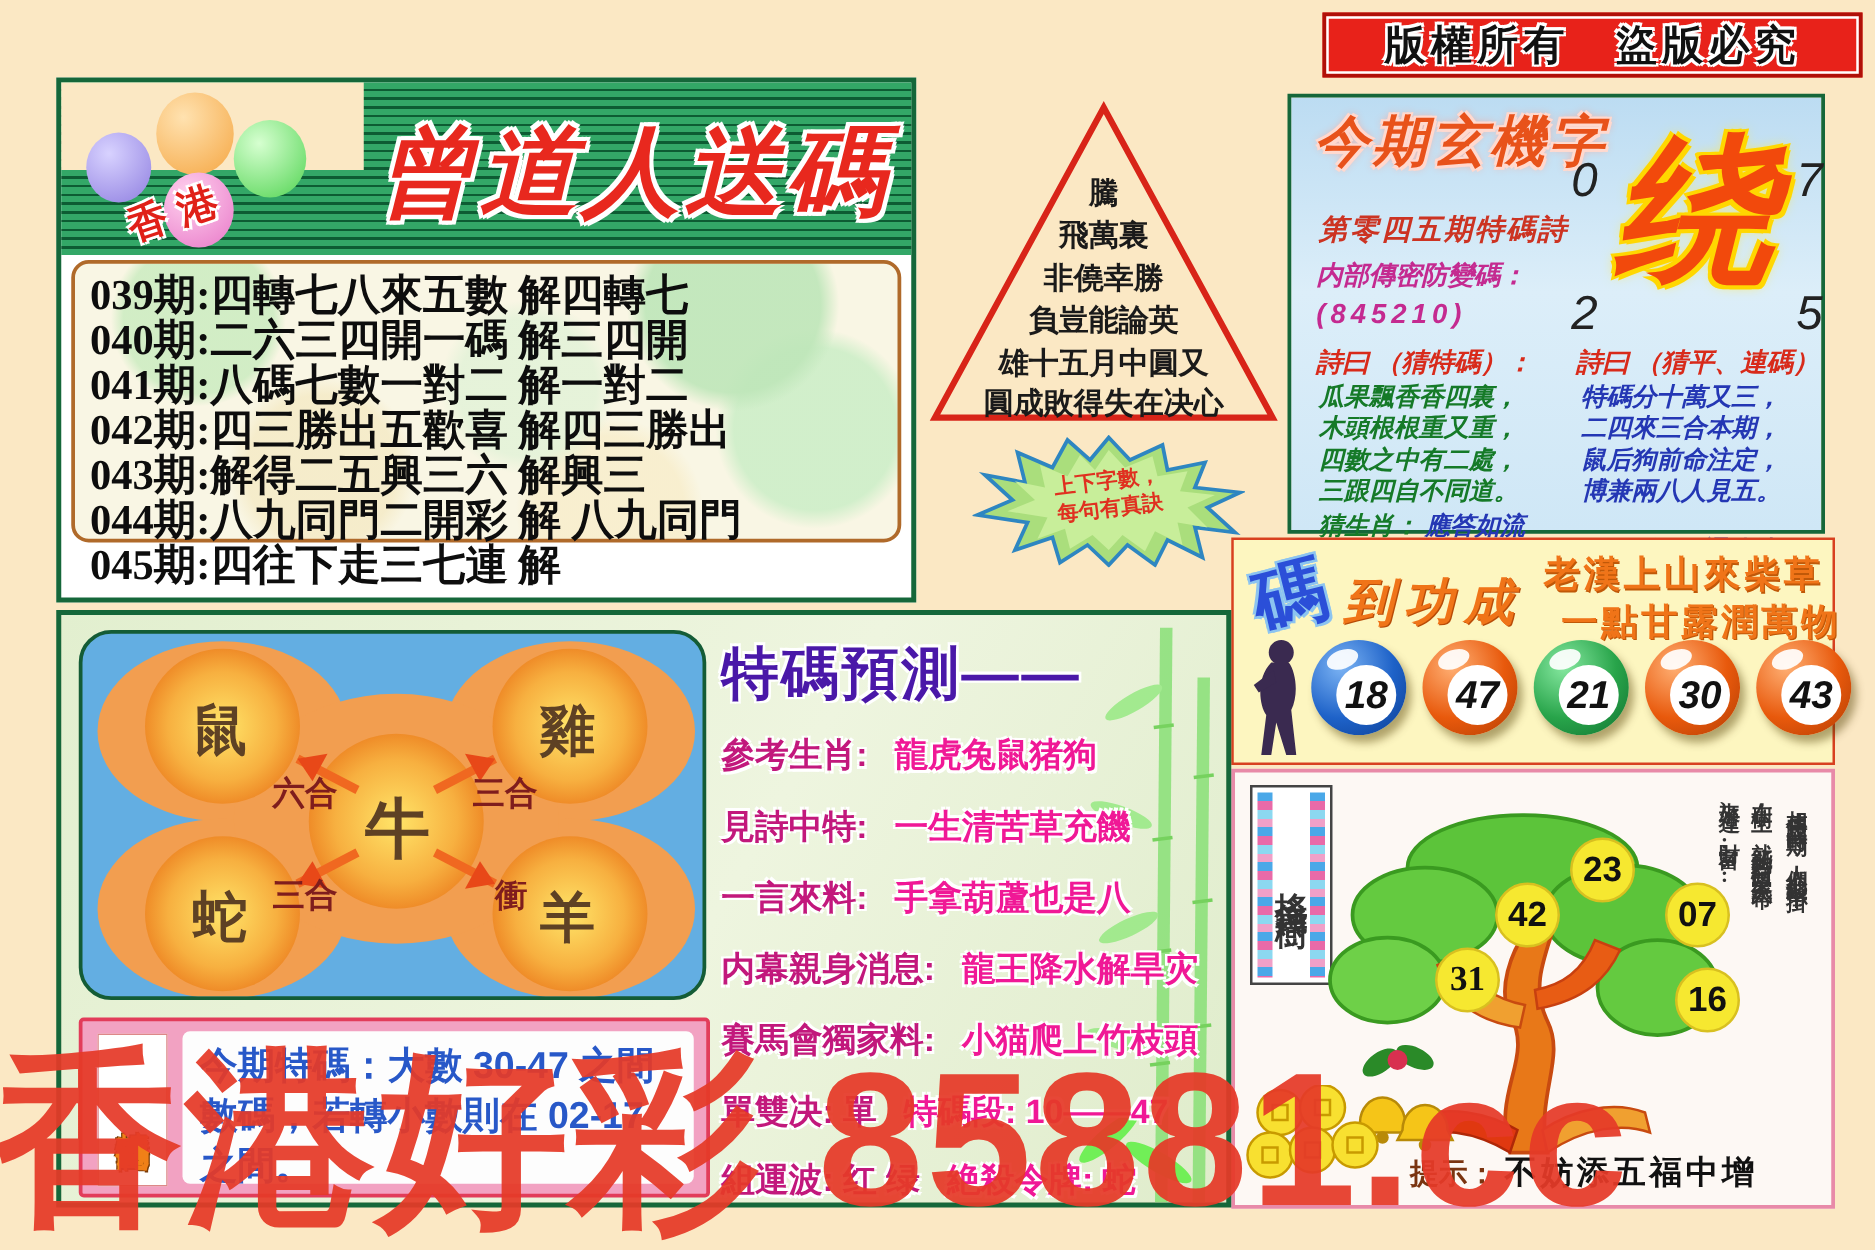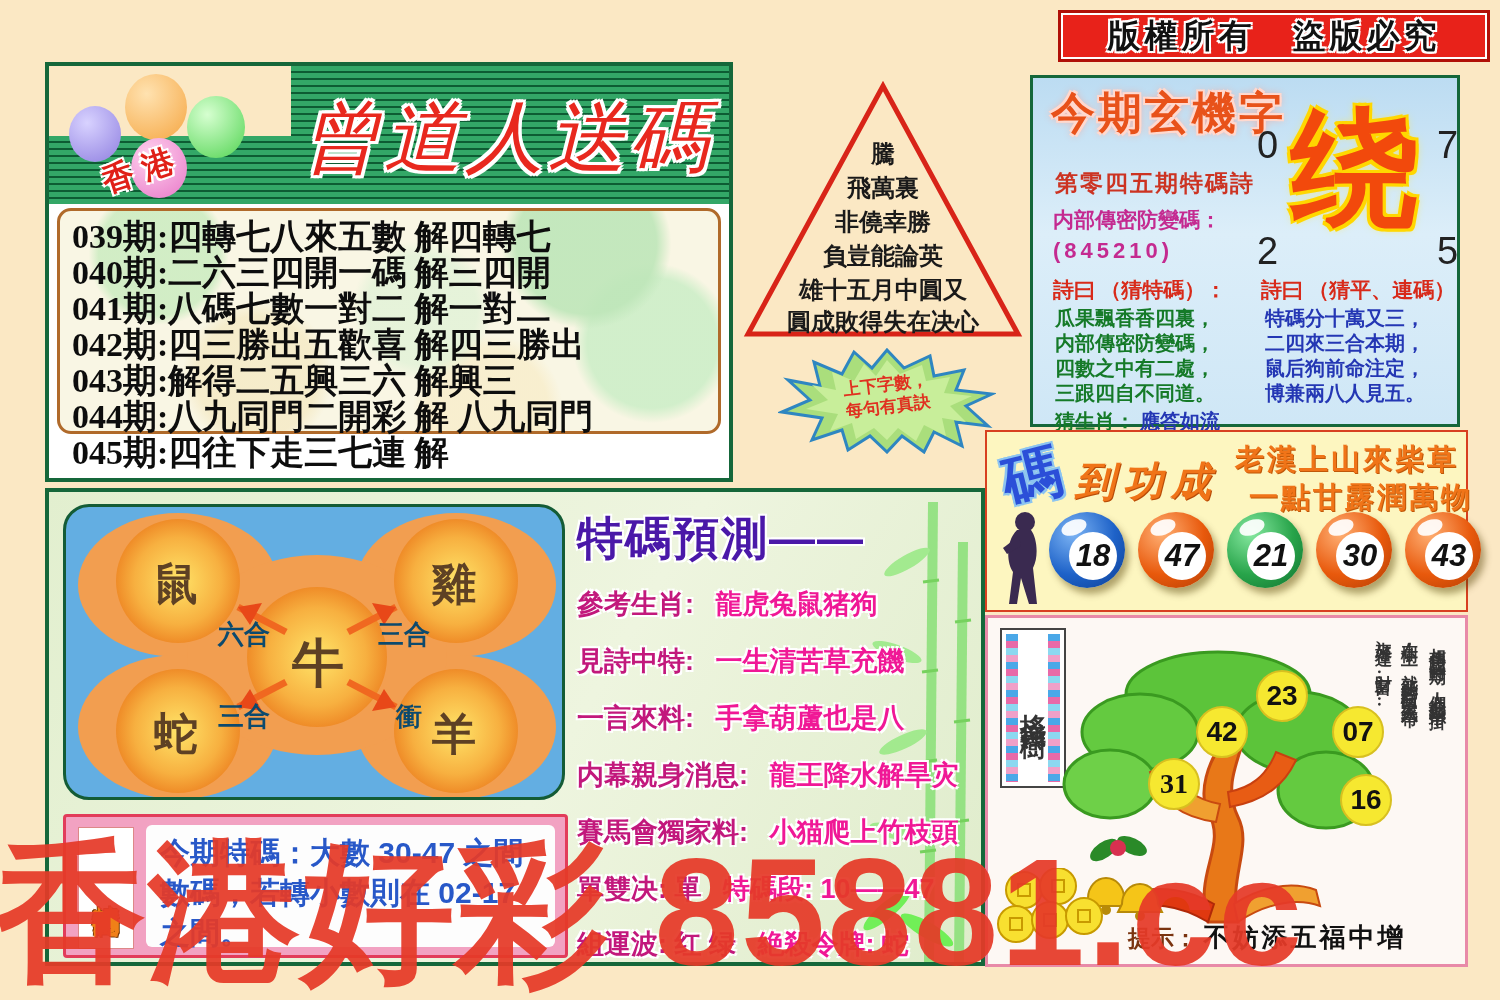--- a/index.html
+++ b/index.html
@@ -14,21 +14,21 @@
     display:flex; align-items:center; justify-content:center;
     font-size:33px; font-weight:900; color:#111; letter-spacing:4px;
     text-shadow:-2px -2px 0 #fff,2px -2px 0 #fff,-2px 2px 0 #fff,2px 2px 0 #fff,0 2px 0 #fff,0 -2px 0 #fff; }
 
   
   .panel-tl { left:45px; top:62px; width:688px; height:420px; background:#fff; border:4px solid #15673a; }
   .banner { position:absolute; left:0; top:0; width:100%; height:138px;
     background:repeating-linear-gradient(180deg,#33a767 0 5px,#0d5c33 5px 7px); }
   .banner-notch { position:absolute; left:0; top:0; width:242px; height:70px; background:#fbe8c4; }
   .main-title { position:absolute; left:238px; top:20px; width:440px; text-align:center;
-    font-size:78px; font-weight:400; color:#e8281e; letter-spacing:4px; font-style:italic;
+    font-size:78px; font-weight:700; color:#e8281e; letter-spacing:4px; font-style:italic;
     text-shadow:-3px -3px 0 #fff,3px -3px 0 #fff,-3px 3px 0 #fff,3px 3px 0 #fff,0 3px 0 #fff,0 -3px 0 #fff,3px 0 0 #fff,-3px 0 0 #fff; }
   .balloon { position:absolute; border-radius:50%; }
   .hk-label { position:absolute; left:52px; top:82px; font-size:32px; font-weight:900; color:#e02018;
     transform:rotate(-18deg); letter-spacing:10px;
     text-shadow:-2px -2px 0 #fff,2px -2px 0 #fff,-2px 2px 0 #fff,2px 2px 0 #fff; }
   .history-box { position:absolute; left:8px; top:142px; width:664px; height:226px;
     border:3px solid #b06a2a; border-radius:14px; padding:8px 6px 4px 12px;
     background:
       radial-gradient(circle at 15% 20%, rgba(200,235,190,.8) 0 60px, transparent 70px),
       radial-gradient(circle at 80% 15%, rgba(190,230,185,.9) 0 70px, transparent 85px),
@@ -43,21 +43,21 @@
   .triangle-wrap { left:742px; top:80px; width:282px; height:262px; }
   .tri-line { position:absolute; width:100%; text-align:center; font-weight:700; color:#1a1a1a; font-size:24px; }
 
   
   .burst-wrap { left:778px; top:348px; width:218px; height:106px; }
   .burst-text { position:absolute; left:0; top:26px; width:100%; text-align:center;
     font-size:17px; font-weight:900; color:#e03020; transform:rotate(-7deg); line-height:22px; }
 
   
   .mystery { left:1030px; top:75px; width:430px; height:352px; border:3px solid #15673a;
-    background:linear-gradient(180deg,#bcdcf2 0%,#dceef9 45%,#cfe7f6 100%); }
+    background:linear-gradient(180deg,#bcdcf2 0%,#dceef9 45%,#cfe7f6 100%);font-style:italic; }
   .mystery-title { position:absolute; left:18px; top:6px; font-size:44px; font-weight:900; color:#e8521a; letter-spacing:3px;
     text-shadow:-2px -2px 0 #ffd9cf,2px -2px 0 #ffd9cf,-2px 2px 0 #ffd9cf,2px 2px 0 #ffd9cf,0 0 8px #ff9d8a; }
   .poem-label { position:absolute; left:22px; top:90px; font-size:23px; font-weight:900; color:#cc3322; letter-spacing:2px; }
   .secret-label { position:absolute; left:20px; top:128px; font-size:21px; font-weight:900; color:#c42a90; }
   .secret-code { position:absolute; left:20px; top:160px; font-size:22px; font-weight:900; color:#c42a90; letter-spacing:4px; }
   .big-char { position:absolute; left:258px; top:28px; font-size:128px; line-height:128px; font-weight:900; color:#f2490c;
     text-shadow:-3px -3px 0 #ffd700,3px -3px 0 #ffd700,-3px 3px 0 #ffd700,3px 3px 0 #ffd700,0 0 10px #ffe84a; }
   .corner-num { position:absolute; font-size:38px; color:#222; }
   .poem-header { position:absolute; top:198px; font-size:21px; font-weight:900; color:#d82a1a; }
   .poem-col { position:absolute; top:228px; font-size:20px; font-weight:900; line-height:25px; }
@@ -101,21 +101,21 @@
   .tree-tip { position:absolute; left:140px; top:302px; font-size:26px; font-weight:900; white-space:nowrap; }
   .tree-tip .lab { color:#7a3410; font-size:23px; }
   .tree-tip .val { color:#111; letter-spacing:3px; }
 
   
   .panel-bl { left:45px; top:488px; width:940px; height:478px; border:4px solid #15673a;
     background:linear-gradient(120deg,#e2efcf 0%,#eef5df 55%,#dfeccb 100%); }
   .zodiac { position:absolute; left:14px; top:12px; width:502px; height:296px; border:3px solid #145c36;
     border-radius:26px; background:#63aee2; overflow:hidden; }
   .z-animal { position:absolute; font-size:44px; font-weight:900; color:#5e4124; font-family:"Liberation Serif",serif; }
-  .z-label { position:absolute; font-size:26px; font-weight:900; color:#0c4a6e; }
+  .z-label { position:absolute; font-size:26px; font-weight:900; color:#7f1d1d; }
   .forecast { position:absolute; left:528px; top:16px; width:402px; height:452px; }
   .fc-title { font-size:46px; font-weight:900; color:#4a18a8; letter-spacing:2px;
     text-shadow:-2px -2px 0 #fff,2px -2px 0 #fff,-2px 2px 0 #fff,2px 2px 0 #fff; }
   .fc-row { position:absolute; left:0; white-space:nowrap; font-weight:900; font-size:27px;
     text-shadow:-2px -2px 0 #fff,2px -2px 0 #fff,-2px 2px 0 #fff,2px 2px 0 #fff; }
   .fc-row .lab { color:#c2187c; }
   .fc-row .val { color:#f01896; margin-left:14px; }
   .range-box { position:absolute; left:14px; top:322px; width:505px; height:144px;
     background:#f2a2c2; border:3px solid #e23c5a; border-radius:4px; }
   .range-side { position:absolute; left:12px; top:10px; width:56px; height:122px; background:#fff; border:1px solid #d88;
@@ -187,21 +187,21 @@
     <div class="secret-code">(845210)</div>
     <div class="big-char serif">绕</div>
     <div class="corner-num" style="left:224px;top:46px;">0</div>
     <div class="corner-num" style="left:404px;top:46px;">7</div>
     <div class="corner-num" style="left:224px;top:152px;">2</div>
     <div class="corner-num" style="left:404px;top:152px;">5</div>
     <div class="poem-header serif" style="left:20px;">詩曰 （猜特碼）：</div>
     <div class="poem-header serif" style="left:228px;">詩曰 （猜平、連碼）</div>
     <div class="poem-col green serif" style="left:22px;width:200px;">
       <div>瓜果飄香香四裏，</div>
-      <div>内部傳密防變碼，</div>
+      <div>木頭根根重又重，</div>
       <div>四數之中有二處，</div>
       <div>三跟四自不同道。</div>
       <div class="guess-line">
         <span class="lab">猜生肖：</span>
         <span class="val">應答如流</span>
       </div>
       <div class="guess-line">
         <span class="lab">猜：</span>
         <span class="val">有三有五</span>
       </div>

